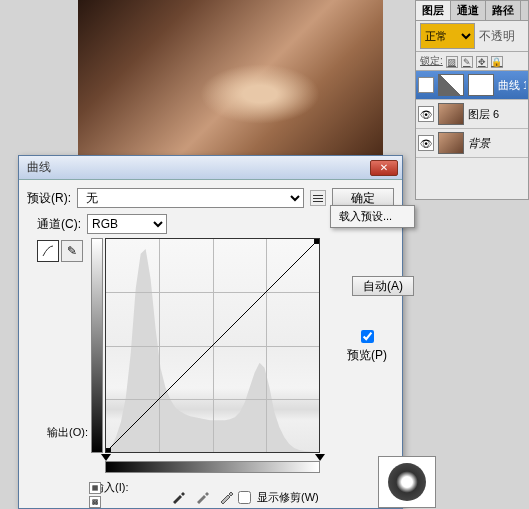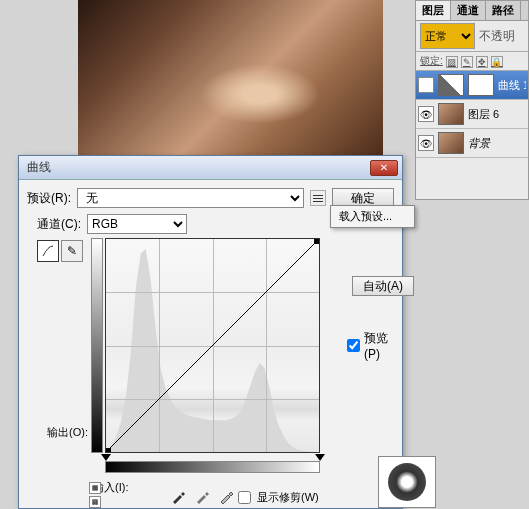--- a/index.html
+++ b/index.html
@@ -45,21 +45,21 @@
   .menu-icon span { height:1px; background:#333; }
   
   .btn { width: 62px; height: 20px; background: linear-gradient(#f8f8f8,#ddd); border:1px solid #888; font-size:12px; cursor:pointer; display:flex; align-items:center; justify-content:center; }
   
   .flyout { position:absolute; left: 330px; top: 205px; width: 85px; background:#f4f4f4; border:1px solid #888; box-shadow:2px 2px 4px rgba(0,0,0,.3); z-index:10; }
   .flyout-item { padding: 3px 8px; font-size:11px; white-space:nowrap; cursor:pointer; }
   .flyout-item.hover { background:#3a6fd8; color:#fff; }
   .flyout-item.disabled { color:#999; cursor:default; }
   
   .channel-row { margin-left: 10px; }
-  .channel-drop { width: 100px; height:20px; background:#fff; border:1px solid #888; font-size:12px; }
+  .channel-drop { width: 80px; height:20px; background:#fff; border:1px solid #888; font-size:12px; }
   .tool-btns { display:flex; gap:2px; margin-top:4px; margin-left:10px; }
   .tool-btn { width:22px; height:22px; border:1px solid #888; background:#eee; display:flex; align-items:center; justify-content:center; cursor:pointer; font-size:12px; }
   .tool-btn.active { background:#fff; border:1px solid #333; }
   
   .curve-area { position:absolute; left: 86px; top: 58px; width: 215px; height: 215px; background: linear-gradient(to top,#e8e8e8 0%,#f0f0f0 15%,#ddd 20%,#f4f4f4 30%,#eee 50%,#f8f8f8 100%), #fff; border:1px solid #333; }
   .gline { position:absolute; background:#bbb; }
   .gline.v { width:1px; height:100%; }
   .gline.h { height:1px; width:100%; }
   .curve-diag { position:absolute; inset:0; }
   .curve-diag svg { width:100%; height:100%; }
@@ -69,21 +69,21 @@
   .input-lbl { position:absolute; left:74px; top: 300px; font-size:11px; }
   
   .gradient-v { position:absolute; left:72px; top:58px; width:12px; height:215px; background: linear-gradient(to top,#000,#fff); border:1px solid #888; }
   .gradient-h { position:absolute; left:86px; top:281px; width:215px; height:12px; background: linear-gradient(to right,#000,#fff); border:1px solid #888; }
   
   .slider-tri { position:absolute; width:0; height:0; border-left:5px solid transparent; border-right:5px solid transparent; }
   .tri-black { border-top:7px solid #000; left:82px; top:274px; }
   .tri-white { border-top:7px solid #000; left:296px; top:274px; }
   
   .auto-area { position:absolute; left: 333px; top: 96px; display:flex; flex-direction:column; gap:6px; }
-  .chk-row { position:absolute; left: 328px; top: 150px; display:flex; align-items:center; gap:4px; font-size:12px; }
+  .chk-row { position:absolute; left: 328px; top: 150px; display:flex; align-items:center; gap:4px; font-size:12px;flex-direction:column; }
   .chk-row input { margin:0; }
   
   .eyedroppers { position:absolute; left: 150px; top: 308px; display:flex; gap:6px; }
   .eyedrop { width:18px; height:18px; cursor:pointer; display:flex; align-items:center; justify-content:center; }
   .clip-row { position:absolute; left: 215px; top: 308px; display:flex; align-items:center; gap:3px; font-size:11px; }
   
   .grid-btns { position:absolute; left:70px; top:302px; width:14px; display:flex; flex-direction:column; gap:2px; }
   .grid-btn { width:12px; height:12px; border:1px solid #888; background:#fff; font-size:7px; display:flex; align-items:center; justify-content:center; cursor:pointer; }
   
   

